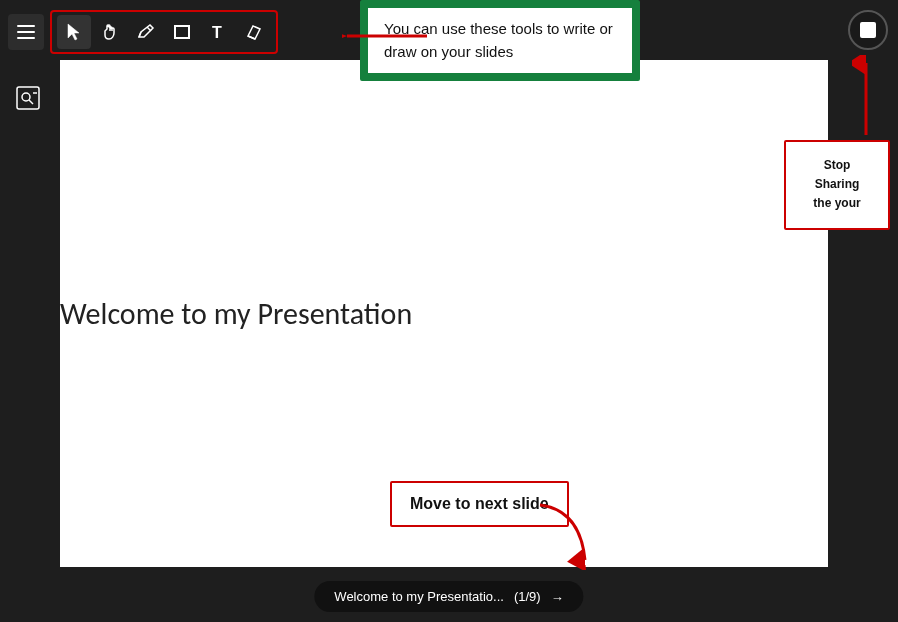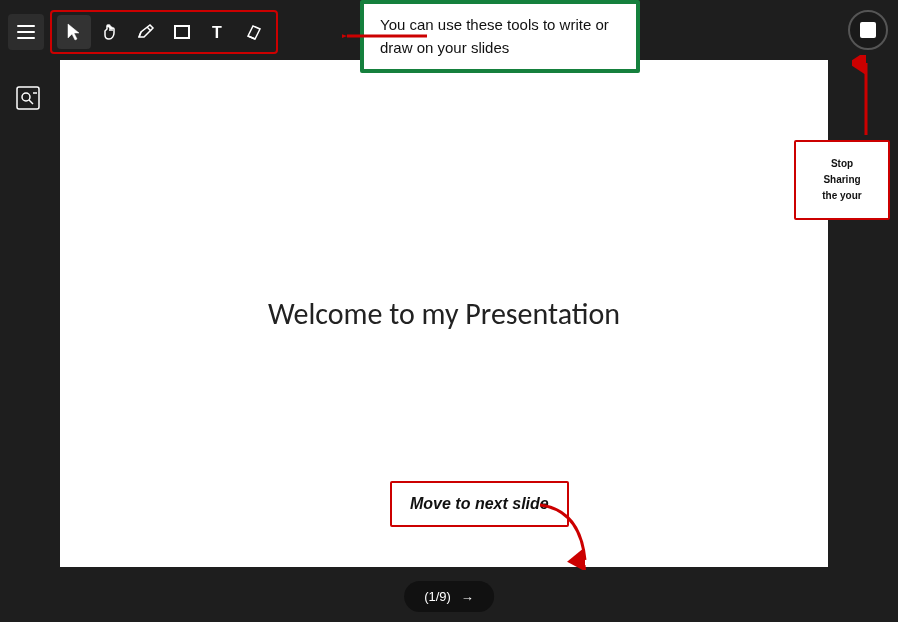--- a/index.html
+++ b/index.html
@@ -113,21 +113,21 @@
     
     .slide-container {
       position: absolute;
       top: 60px;
       left: 60px;
       right: 70px;
       bottom: 55px;
       background: white;
       display: flex;
       align-items: center;
-      justify-content: center;
+      justify-content: flex-start;
     }
 
     .slide-title {
       font-size: 30px;
       font-weight: 400;
       color: #222;
       font-family: 'Calibri', Arial, sans-serif;
     }
 
     
@@ -146,64 +146,63 @@
       font-size: 13px;
       white-space: nowrap;
     }
 
     
     .callout-tools {
       position: absolute;
       top: 0px;
       left: 360px;
       background: white;
-      border: 4px solid #15803d;
+      border: 8px solid #15803d;
       border-radius: 2px;
       padding: 10px 16px;
       font-size: 15px;
       font-weight: 500;
       color: #111;
       max-width: 280px;
       line-height: 1.5;
       z-index: 20;
     }
 
     
     .callout-stop {
       position: absolute;
       top: 140px;
       right: 8px;
       background: white;
       border: 2.5px solid #cc0000;
       border-radius: 2px;
       padding: 14px 12px;
-      font-size: 10px;
+      font-size: 12px;
       font-weight: 700;
       color: #111;
       text-align: center;
       line-height: 1.6;
-      width: 96px;
+      width: 106px;
       z-index: 20;
     }
 
     
     .callout-next {
       position: absolute;
       bottom: 95px;
       left: 390px;
       background: white;
       border: 2.5px solid #cc0000;
       border-radius: 2px;
       padding: 12px 18px;
       font-size: 16px;
       font-weight: 700;
       color: #111;
       text-align: center;
       z-index: 20;
-      font-style: italic;
     }
   </style>
 </head>
 <body>
 
 <div class="toolbar">
   <button class="menu-btn">
     <span></span>
     <span></span>
     <span></span>
@@ -305,15 +304,16 @@
     <defs>
       <marker id="arrowhead-down" markerWidth="8" markerHeight="6" refX="4" refY="0" orient="auto">
         <polygon points="0 0, 4 6, 8 0" fill="#cc0000"></polygon>
       </marker>
     </defs>
     <path d="M10 5 Q50 10 55 60" stroke="#cc0000" stroke-width="3" fill="none" marker-end="url(#arrowhead-down)"></path>
   </svg>
 </div>
 
 <div class="status-bar">
+  <span>Welcome to my Presentatio...</span>
   <span>(1/9)</span>
   <span style="cursor:pointer;">→</span>
 </div>
 
 </body></html>

